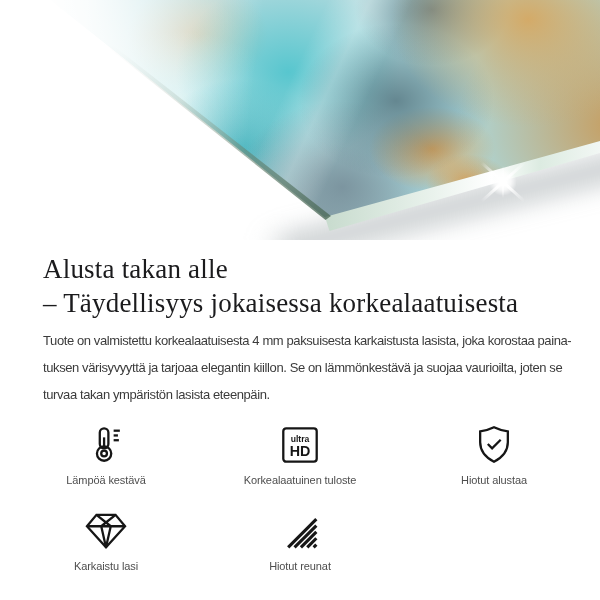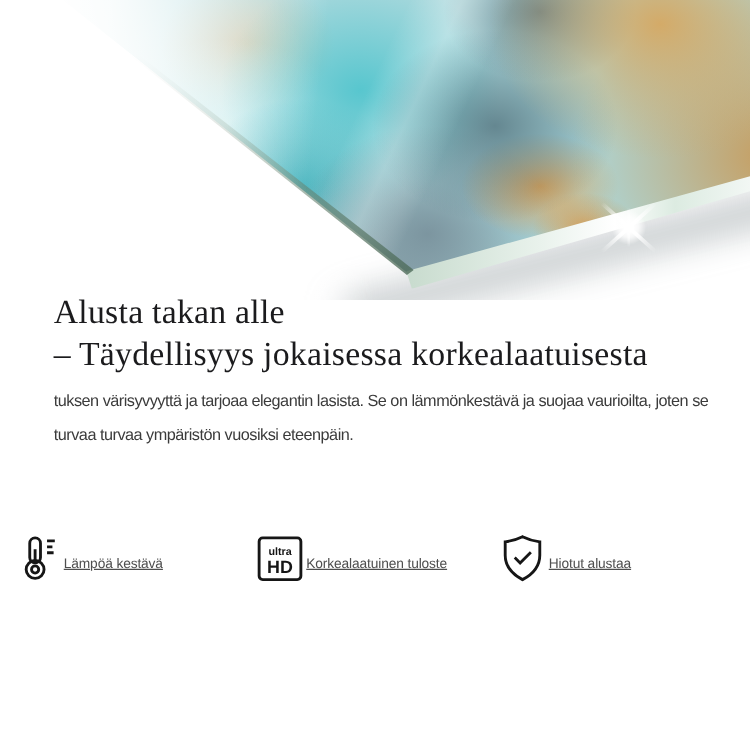--- a/index.html
+++ b/index.html
@@ -42,34 +42,34 @@
   .sparkle{position:absolute;left:503px;top:182px;width:0;height:0;}
   .sparkle .ray,.sparkle .core{position:absolute;left:0;top:0;}
   .sparkle .ray{background:linear-gradient(to bottom,rgba(255,255,255,0),#fff 38%,#fff 62%,rgba(255,255,255,0));}
   .sparkle .ray.a{width:3px;height:58px;transform:translate(-50%,-50%) rotate(48deg);}
   .sparkle .ray.b{width:3px;height:58px;transform:translate(-50%,-50%) rotate(-48deg);}
   .sparkle .ray.c{width:2px;height:32px;transform:translate(-50%,-50%);opacity:.85;}
   .sparkle .core{width:28px;height:28px;transform:translate(-50%,-50%);
     background:radial-gradient(circle,#fff 0 18%,rgba(255,255,255,.78) 40%,rgba(255,255,255,0) 70%);}
 
   
-  .content{position:absolute;inset:0;z-index:2;}
+  .content{position:absolute;inset:0;z-index:2;margin-top:20px;}
   h1{position:absolute;left:43px;top:232px;margin:0;
      font-family:"Liberation Serif",serif;font-weight:400;
      font-size:27px;line-height:34px;letter-spacing:.2px;color:#1b1b1d;white-space:nowrap;}
   h1 span{display:block;}
   .desc{position:absolute;left:43px;top:307px;margin:0;
      font-size:13px;line-height:27px;letter-spacing:-.4px;color:#3b3b3b;white-space:nowrap;}
 
   
   .features{position:absolute;left:9px;top:404px;display:grid;
      grid-template-columns:repeat(3,194px);grid-auto-rows:86px;}
-  .feature{display:flex;flex-direction:row;align-items:center;}
+  .feature{display:flex;flex-direction:column;align-items:center;}
   .icon-wrap{height:42px;display:flex;align-items:center;justify-content:center;}
-  .feature-label{margin-top:8px;font-size:11px;letter-spacing:-.1px;color:#4e4e4e;white-space:nowrap;text-decoration:underline;}
+  .feature-label{margin-top:8px;font-size:11px;letter-spacing:-.1px;color:#4e4e4e;white-space:nowrap;}
   .ic{stroke:#161616;stroke-width:2.4;fill:none;}
   .icf{fill:#161616;stroke:none;}
   .svgtxt{fill:#161616;font-family:"Liberation Sans",sans-serif;font-weight:bold;}
 </style>
 </head>
 <body>
 
 <div class="hero">
   <div class="panel-shadow"></div>
   <div class="glass-panel"></div>
@@ -84,22 +84,23 @@
   </div>
 </div>
 
 <div class="content">
   <h1>
     <span>Alusta takan alle</span>
     <span>– Täydellisyys jokaisessa korkealaatuisesta</span>
   </h1>
 
   <div class="desc">
-    <div>tuksen värisyvyyttä ja tarjoaa elegantin lasista. Se on lämmönkestävä ja suojaa vaurioilta, joten se</div>
-    <div>turvaa turvaa ympäristön vuosiksi eteenpäin.</div>
+    <div>Tuote on valmistettu korkealaatuisesta 4 mm paksuisesta karkaistusta lasista, joka korostaa paina-</div>
+    <div>tuksen värisyvyyttä ja tarjoaa elegantin kiillon. Se on lämmönkestävä ja suojaa vaurioilta, joten se</div>
+    <div>turvaa takan ympäristön lasista eteenpäin.</div>
   </div>
 
   <div class="features">
 
     <div class="feature">
       <div class="icon-wrap">
         <svg width="42" height="42" viewBox="0 0 44 44">
           <rect class="ic" x="15.5" y="4.5" width="9" height="21" rx="4.5"></rect>
           <line class="ic" x1="20" y1="14" x2="20" y2="25" stroke-width="2"></line>
           <circle class="ic" cx="20" cy="31" r="7.5"></circle>
@@ -126,17 +127,40 @@
     <div class="feature">
       <div class="icon-wrap">
         <svg width="42" height="42" viewBox="0 0 44 44">
           <path class="ic" d="M22 3.5 C26 5.5 31 7 36.5 7.8 V19 C36.5 28.5 30.5 35 22 39.5 C13.5 35 7.5 28.5 7.5 19 V7.8 C13 7 18 5.5 22 3.5 Z"></path>
           <path class="ic" d="M15.5 21 L20 25.5 L29 16.5" stroke-width="2.6"></path>
         </svg>
       </div>
       <div class="feature-label">Hiotut alustaa</div>
     </div>
 
+    <div class="feature">
+      <div class="icon-wrap">
+        <svg width="46" height="40" viewBox="0 0 46 42">
+          <path class="ic" stroke-width="2.2" d="M13 4 H33 L43 16 L23 38 L3 16 Z"></path>
+          <path class="ic" stroke-width="2" d="M3 16 H43 M13 4 L28 16 M33 4 L18 16 M18 16 L23 38 M28 16 L23 38"></path>
+        </svg>
+      </div>
+      <div class="feature-label">Karkaistu lasi</div>
+    </div>
 
+    <div class="feature">
+      <div class="icon-wrap">
+        <svg width="40" height="40" viewBox="0 0 44 44">
+          <g stroke="#161616" stroke-width="3.4" fill="none">
+            <line x1="9" y1="40" x2="40" y2="9"></line>
+            <line x1="16" y1="40" x2="40" y2="16"></line>
+            <line x1="23" y1="40" x2="40" y2="23"></line>
+            <line x1="30" y1="40" x2="40" y2="30"></line>
+            <line x1="37" y1="40" x2="40" y2="37"></line>
+          </g>
+        </svg>
+      </div>
+      <div class="feature-label">Hiotut reunat</div>
+    </div>
 
 
   </div>
 </div>
 
 </body></html>

